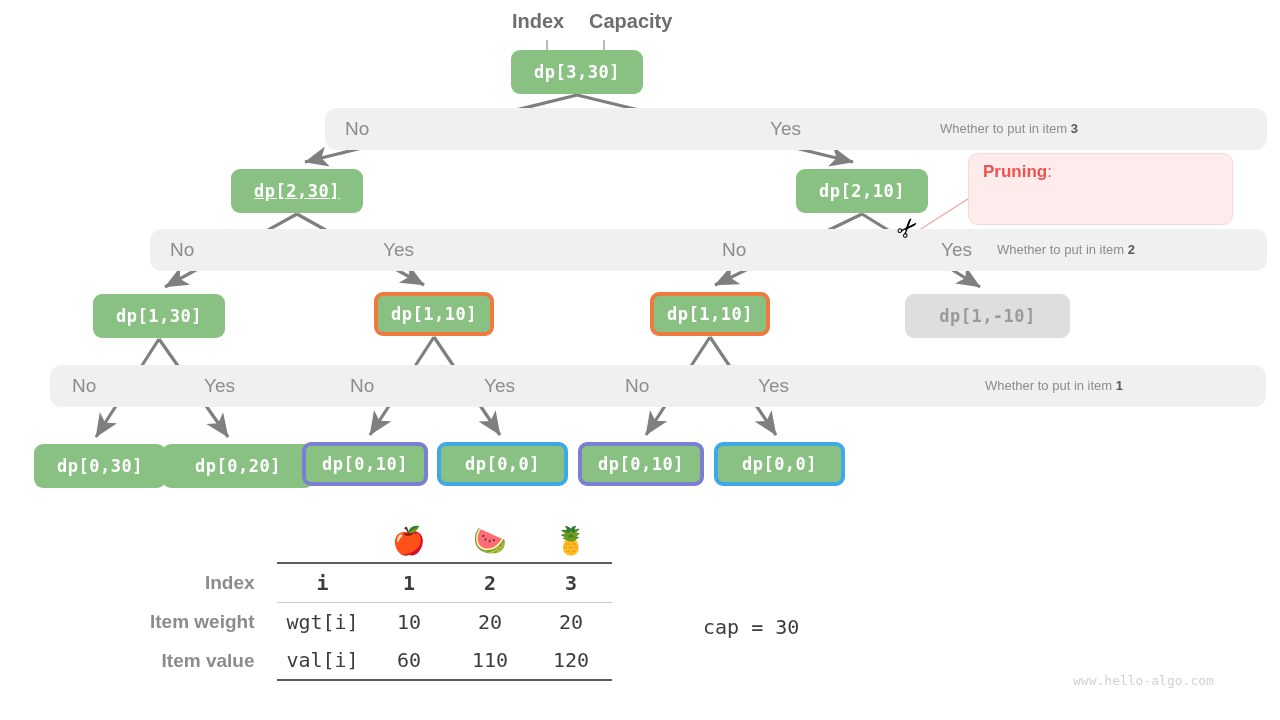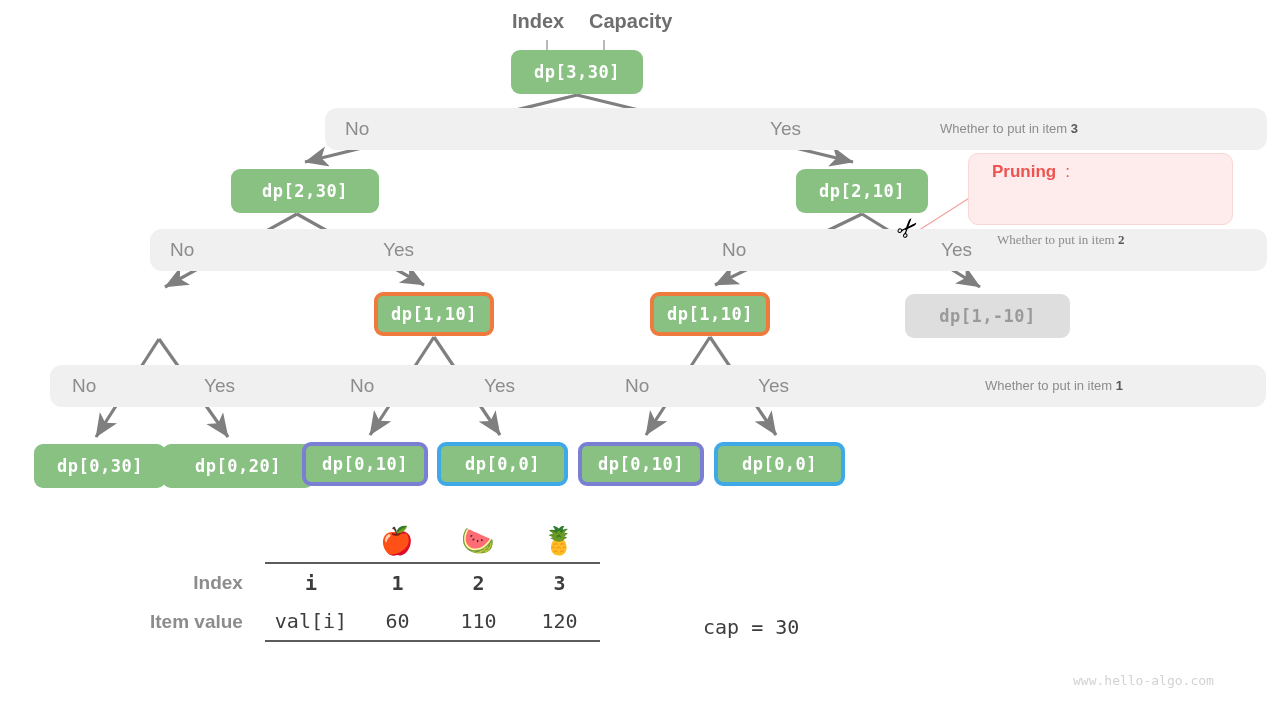--- a/index.html
+++ b/index.html
@@ -44,21 +44,21 @@
     position:absolute;color:#6e6e6e;font-size:20px;font-weight:bold;
     white-space:nowrap;
   }
 
   
   .prune-box{
     position:absolute;background:#fdeceb;border:1px solid #f8d7d4;
     border-radius:10px;padding:8px 14px 10px 14px;box-sizing:border-box;
   }
   .prune-t1{color:#ef5350;font-size:17px;font-weight:bold;white-space:nowrap;}
-  .prune-t1 span{font-weight:normal;margin-left:9px;}
+  .prune-t1 span{font-weight:normal;}
   .prune-t2{color:#ef5350;font-size:17px;white-space:nowrap;margin-top:4px;}
   .scissors{
     position:absolute;font-size:26px;line-height:1;
     transform:rotate(-48deg);
   }
 
   
   #tbl{position:absolute;left:150px;top:520px;}
   #tbl table{border-collapse:collapse;}
   #tbl td{padding:0;}
@@ -142,38 +142,39 @@
   <div class="branch-label" style="left:770px;top:108px;">Yes</div>
   <div class="band-label" style="left:940px;top:108px;">
     <span>Whether to put in item </span><b>3</b>
   </div>
 
   <div class="band" style="left:150px;top:229px;width:1117px;"></div>
   <div class="branch-label" style="left:170px;top:229px;">No</div>
   <div class="branch-label" style="left:383px;top:229px;">Yes</div>
   <div class="branch-label" style="left:722px;top:229px;">No</div>
   <div class="branch-label" style="left:941px;top:229px;">Yes</div>
-  <div class="band-label" style="left:997px;top:219px;font-family:Liberation Serif, serif;">
+  <div class="band-label" style="left:997px;top:229px;">
     <span>Whether to put in item </span><b>2</b>
   </div>
 
   <div class="band" style="left:50px;top:365px;width:1216px;"></div>
   <div class="branch-label" style="left:72px;top:365px;">No</div>
   <div class="branch-label" style="left:204px;top:365px;">Yes</div>
   <div class="branch-label" style="left:350px;top:365px;">No</div>
   <div class="branch-label" style="left:484px;top:365px;">Yes</div>
   <div class="branch-label" style="left:625px;top:365px;">No</div>
   <div class="branch-label" style="left:758px;top:365px;">Yes</div>
   <div class="band-label" style="left:985px;top:365px;">
     <span>Whether to put in item </span><b>1</b>
   </div>
 
   <div class="node" style="left:511px;top:50px;width:132px;">dp[3,30]</div>
-  <div class="node" style="left:231px;top:169px;width:148px;">dp[2,30]</div>
+  <div class="node" style="left:231px;top:169px;width:132px;text-decoration:underline;">dp[2,30]</div>
   <div class="node" style="left:796px;top:169px;width:132px;">dp[2,10]</div>
+  <div class="node" style="left:93px;top:294px;width:132px;">dp[1,30]</div>
   <div class="node orange" style="left:374px;top:292px;width:120px;">dp[1,10]</div>
   <div class="node orange" style="left:650px;top:292px;width:120px;">dp[1,10]</div>
   <div class="node gray" style="left:905px;top:294px;width:165px;">dp[1,-10]</div>
 
   <div class="node" style="left:34px;top:444px;width:132px;">dp[0,30]</div>
   <div class="node" style="left:162px;top:444px;width:152px;">dp[0,20]</div>
   <div class="node purple" style="left:302px;top:442px;width:126px;">dp[0,10]</div>
   <div class="node blue" style="left:437px;top:442px;width:131px;">dp[0,0]</div>
   <div class="node purple" style="left:578px;top:442px;width:126px;">dp[0,10]</div>
   <div class="node blue" style="left:714px;top:442px;width:131px;">dp[0,0]</div>
@@ -193,20 +194,27 @@
         <td class="emoji cw-v">🍉</td>
         <td class="emoji cw-v">🍍</td>
       </tr>
       <tr class="rule-top">
         <td class="rowlab nolinelab">Index</td>
         <td class="mono b">i</td>
         <td class="mono b">1</td>
         <td class="mono b">2</td>
         <td class="mono b">3</td>
       </tr>
+      <tr class="rule-mid">
+        <td class="rowlab nolinelab">Item weight</td>
+        <td class="mono">wgt[i]</td>
+        <td class="mono">10</td>
+        <td class="mono">20</td>
+        <td class="mono">20</td>
+      </tr>
       <tr>
         <td class="rowlab">Item value</td>
         <td class="mono">val[i]</td>
         <td class="mono">60</td>
         <td class="mono">110</td>
         <td class="mono">120</td>
       </tr>
       <tr class="rule-bot">
         <td class="nolinelab"></td>
             <td></td>

